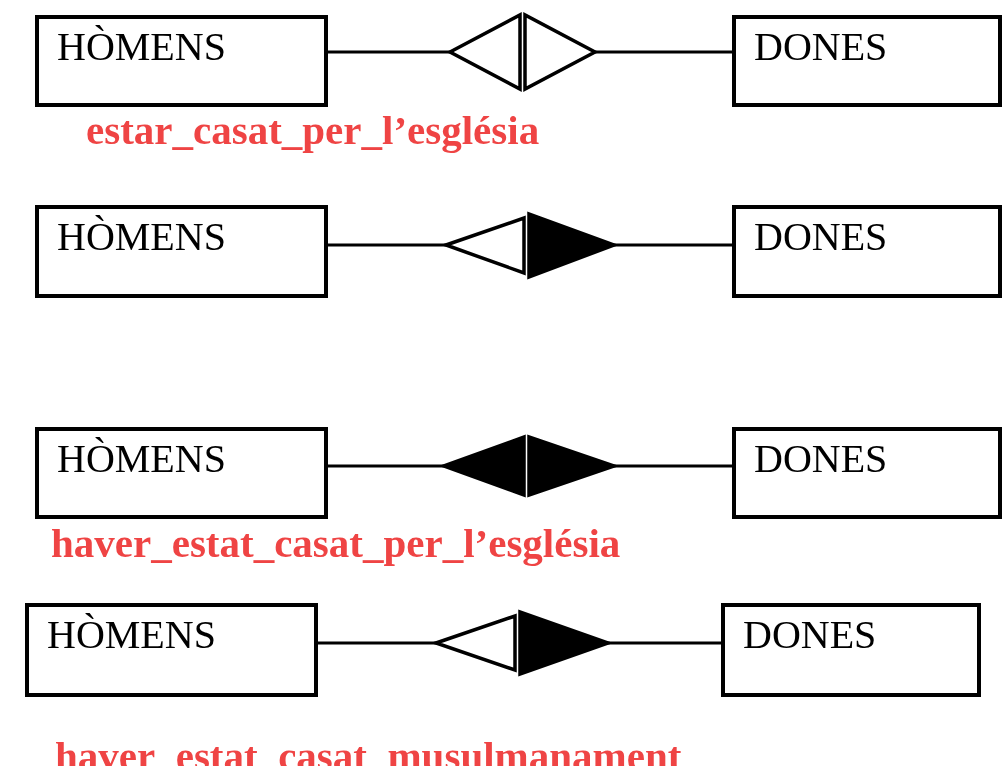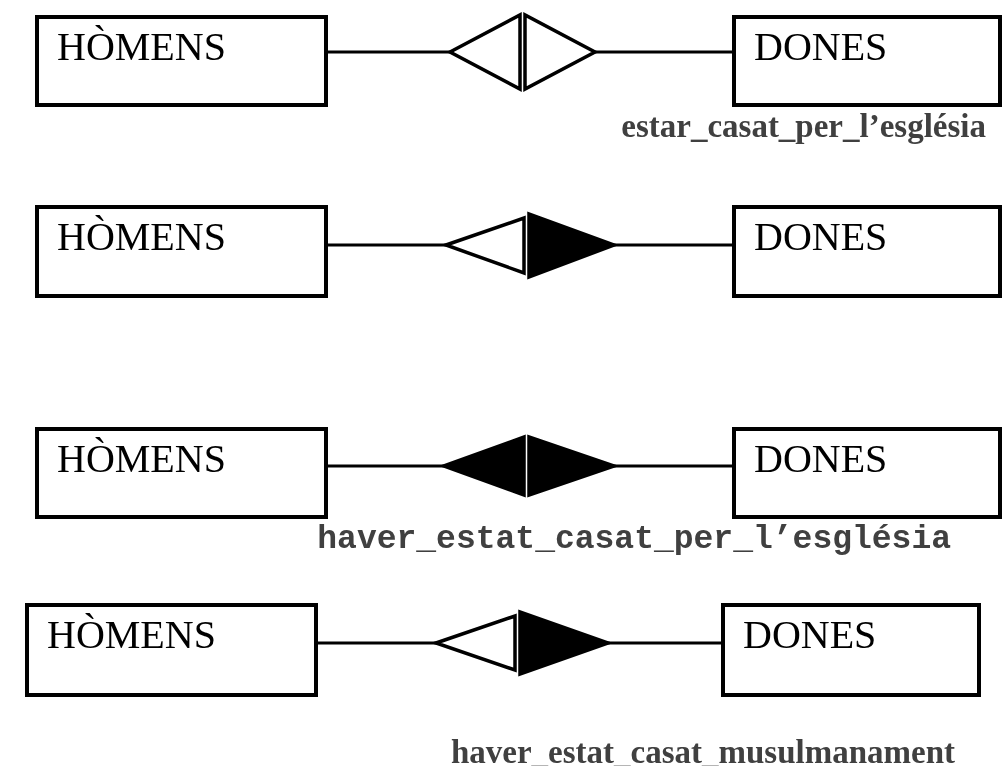--- a/index.html
+++ b/index.html
@@ -23,24 +23,24 @@
     background: #ffffff;
     padding: 5px 0 0 18px;
     font-size: 40px;
     line-height: 1.15;
     color: #000000;
     white-space: nowrap;
   }
   .caption {
     position: absolute;
     width: 900px;
-    text-align: right;
-    font-size: 33px;
+    text-align: left;
+    font-size: 41px;
     font-weight: bold;
-    color: #404040;
+    color: #ef4444;
     line-height: 1.0;
     white-space: nowrap;
   }
   svg line    { stroke: #000000; stroke-width: 3; }
   svg polygon { stroke: #000000; stroke-width: 3.5; stroke-linejoin: miter; }
 </style>
 </head>
 <body>
 
 <div class="canvas">
@@ -82,21 +82,21 @@
   <div class="ebox" style="left:732px; top:205px; width:270px; height:93px;">
     <span>DONES</span>
   </div>
 
   <div class="ebox" style="left:35px; top:427px; width:293px; height:92px;">
     <span>HÒMENS</span>
   </div>
   <div class="ebox" style="left:732px; top:427px; width:270px; height:92px;">
     <span>DONES</span>
   </div>
-  <div class="caption" style="left:51px; top:523px;font-family:Liberation Mono, monospace;">haver_estat_casat_per_l’església</div>
+  <div class="caption" style="left:51px; top:523px;">haver_estat_casat_per_l’església</div>
 
   <div class="ebox" style="left:25px; top:603px; width:293px; height:94px;">
     <span>HÒMENS</span>
   </div>
   <div class="ebox" style="left:721px; top:603px; width:260px; height:94px;">
     <span>DONES</span>
   </div>
   <div class="caption" style="left:55px; top:736px;">haver_estat_casat_musulmanament</div>
 
 </div>

